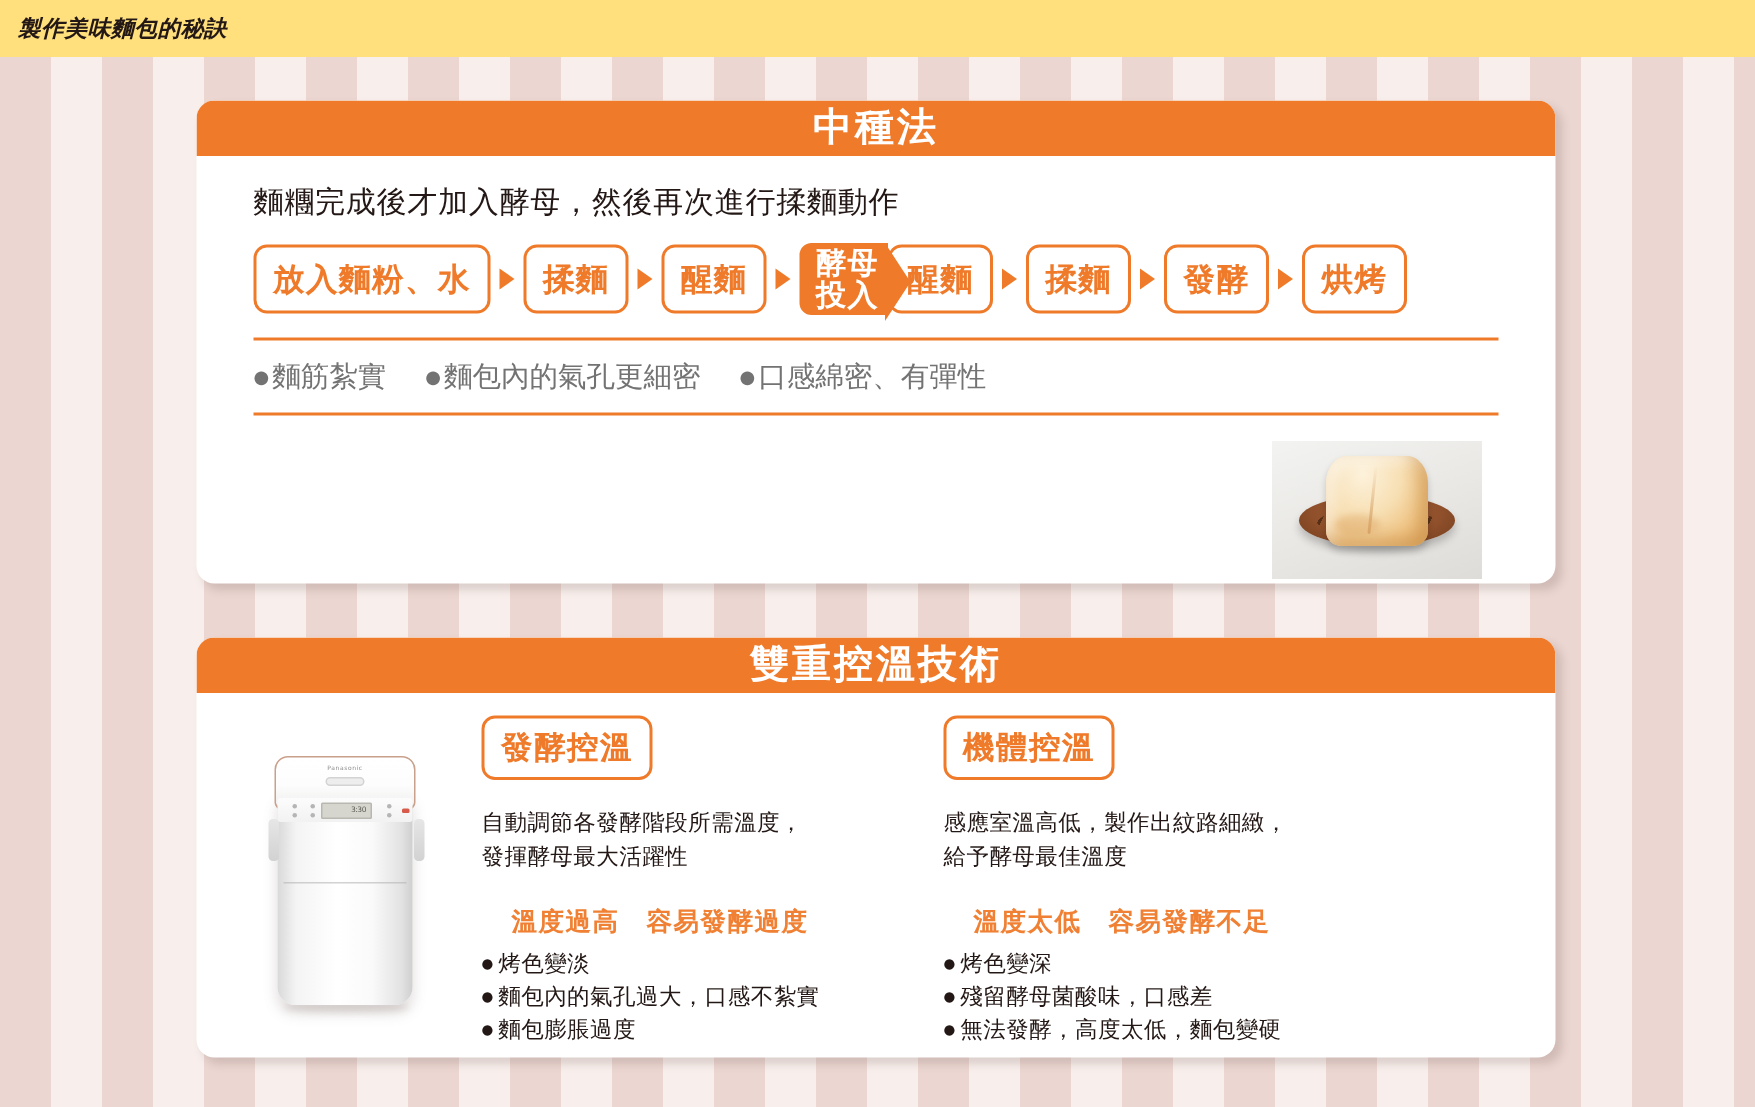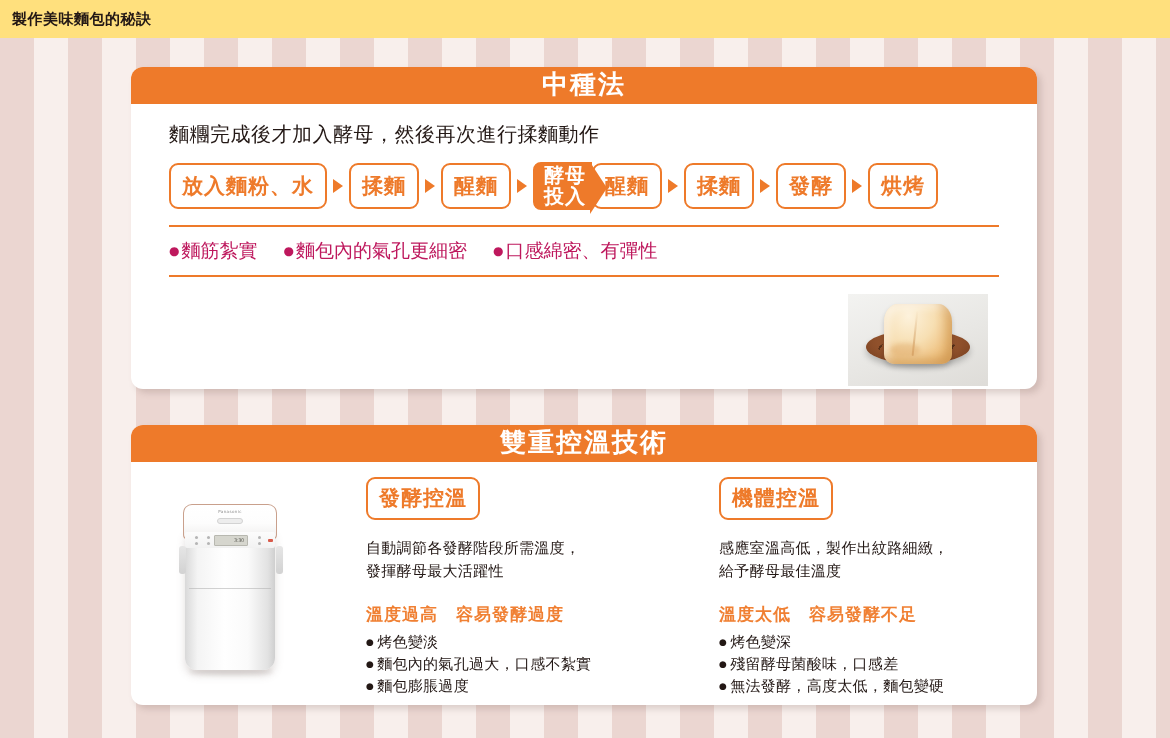--- a/index.html
+++ b/index.html
@@ -24,20 +24,21 @@
 
   
   .titlebar {
     position: absolute;
     top: 0; left: 0;
     width: 1170px;
     height: 38px;
     background: #FFE07D;
     display: flex;
     align-items: center;
+    font-style: italic;
   }
   .titlebar-text {
     font-size: 15px;
     font-weight: bold;
     color: #231815;
     padding-left: 12px;
     letter-spacing: 0.5px;
   }
 
   
@@ -133,21 +134,21 @@
     margin: 15px 38px 0 38px;
     border-top: 2px solid #EE7A2A;
     border-bottom: 2px solid #EE7A2A;
     height: 52px;
     display: flex;
     align-items: center;
     gap: 26px;
   }
   .benefit-item {
     font-size: 19px;
-    color: #be185d;
+    color: #737373;
     white-space: nowrap;
   }
   .benefit-item::before {
     content: "\25CF";
     font-size: 12px;
     margin-right: 2px;
     vertical-align: 2px;
   }
 
   
@@ -239,21 +240,20 @@
     filter: blur(2px);
   }
 
   
   #card-dual { top: 425px; height: 280px; }
 
   .dual-body {
     display: flex;
     height: 228px;
     padding: 14px 0 0 0;
-    gap: 45px;
   }
   .machine-col {
     width: 190px;
     flex: none;
     position: relative;
   }
   .col {
     width: 308px;
     flex: none;
     padding-top: 1px;
@@ -277,20 +277,21 @@
     line-height: 1.55;
     padding-top: 17px;
     letter-spacing: 0.3px;
   }
   .col-warn {
     color: #F08033;
     font-size: 17px;
     font-weight: bold;
     padding-top: 19px;
     letter-spacing: 1px;
+    margin-left: 20px;
   }
   .warn-list {
     list-style: none;
     padding-top: 5px;
   }
   .warn-list li {
     font-size: 15px;
     color: #231815;
     line-height: 1.47;
     letter-spacing: 0.3px;

